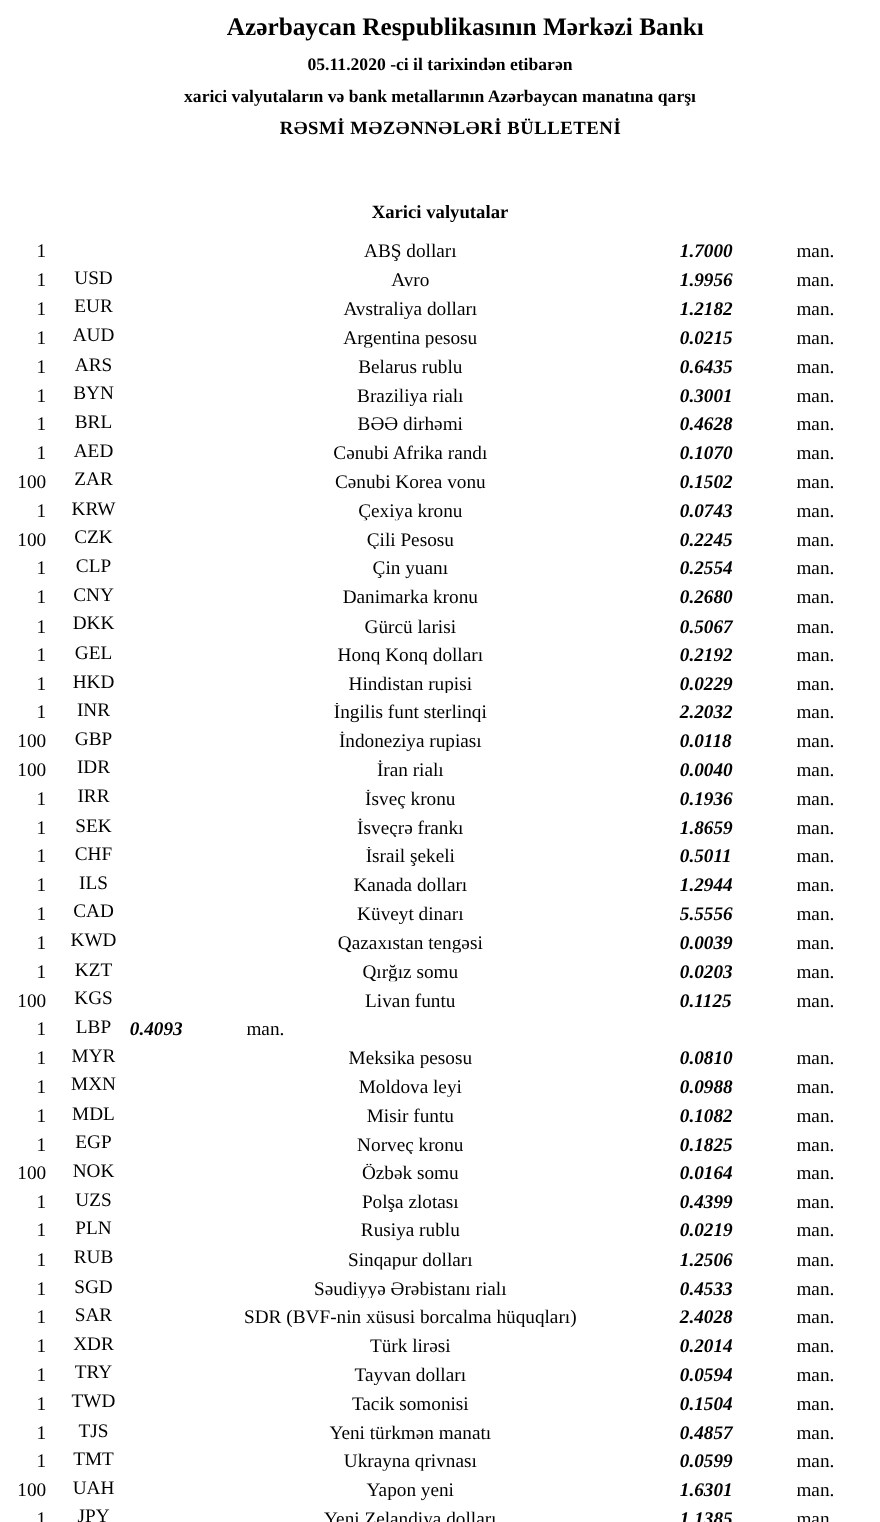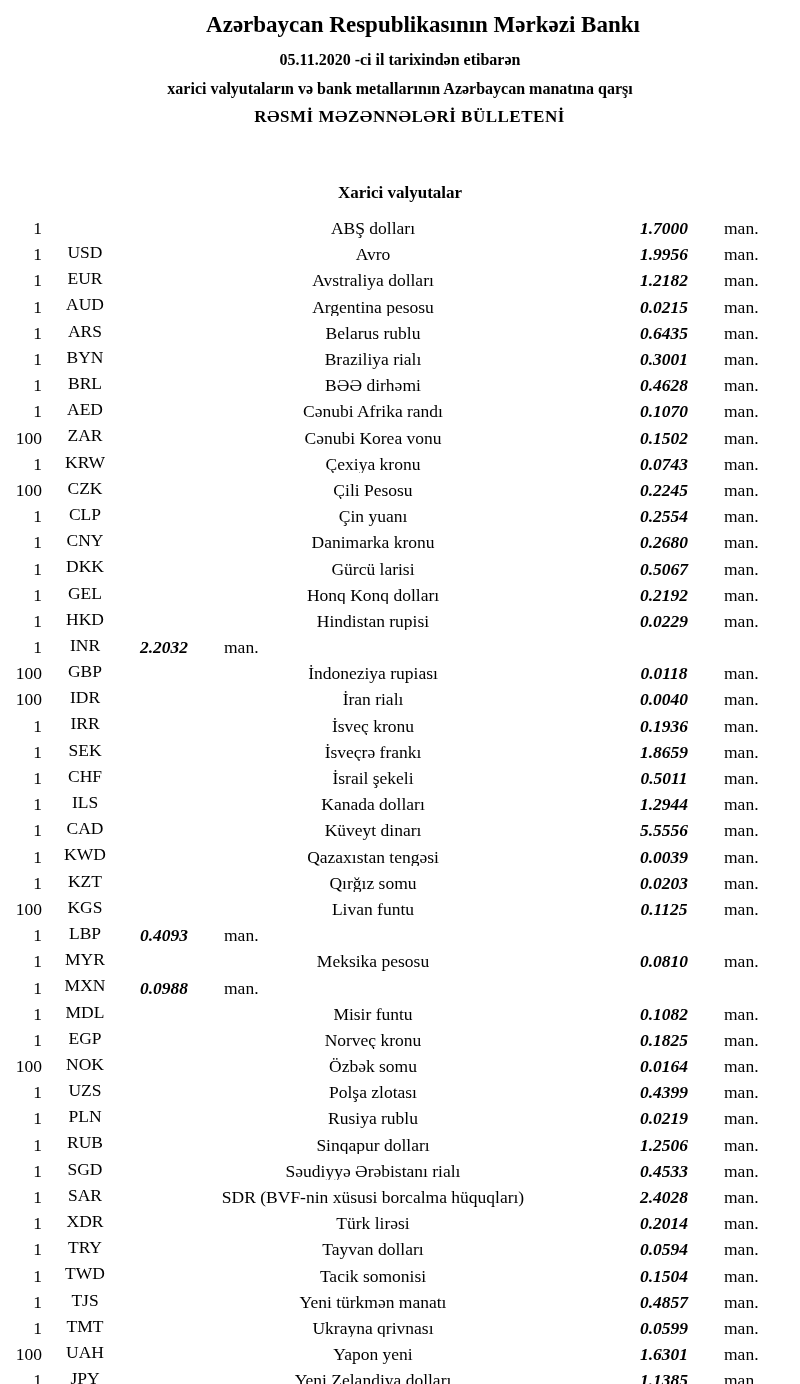--- a/index.html
+++ b/index.html
@@ -77,21 +77,21 @@
   }
   .name {
     flex: 1 1 auto;
     margin-left: 10px;
     text-align: center;
     white-space: nowrap;
     overflow: hidden;
   }
   .rate {
     width: 92px;
-    text-align: center;
+    text-align: left;
     font-weight: bold;
     font-style: italic;
     flex: 0 0 auto;
   }
   .unit {
     width: 48px;
     margin-left: 14px;
     margin-right: 28px;
     text-align: left;
     flex: 0 0 auto;
@@ -235,20 +235,21 @@
     <span class="qty">1</span>
     <span class="code">INR</span>
     <span class="name">Hindistan rupisi</span>
     <span class="rate">0.0229</span>
     <span class="unit">man.</span>
   </div>
 
   <div class="row">
     <span class="qty">1</span>
     <span class="code">GBP</span>
+    <span class="name">İngilis funt sterlinqi</span>
     <span class="rate">2.2032</span>
     <span class="unit">man.</span>
   </div>
 
   <div class="row">
     <span class="qty">100</span>
     <span class="code">IDR</span>
     <span class="name">İndoneziya rupiası</span>
     <span class="rate">0.0118</span>
     <span class="unit">man.</span>
@@ -337,20 +338,21 @@
     <span class="qty">1</span>
     <span class="code">MXN</span>
     <span class="name">Meksika pesosu</span>
     <span class="rate">0.0810</span>
     <span class="unit">man.</span>
   </div>
 
   <div class="row">
     <span class="qty">1</span>
     <span class="code">MDL</span>
+    <span class="name">Moldova leyi</span>
     <span class="rate">0.0988</span>
     <span class="unit">man.</span>
   </div>
 
   <div class="row">
     <span class="qty">1</span>
     <span class="code">EGP</span>
     <span class="name">Misir funtu</span>
     <span class="rate">0.1082</span>
     <span class="unit">man.</span>

